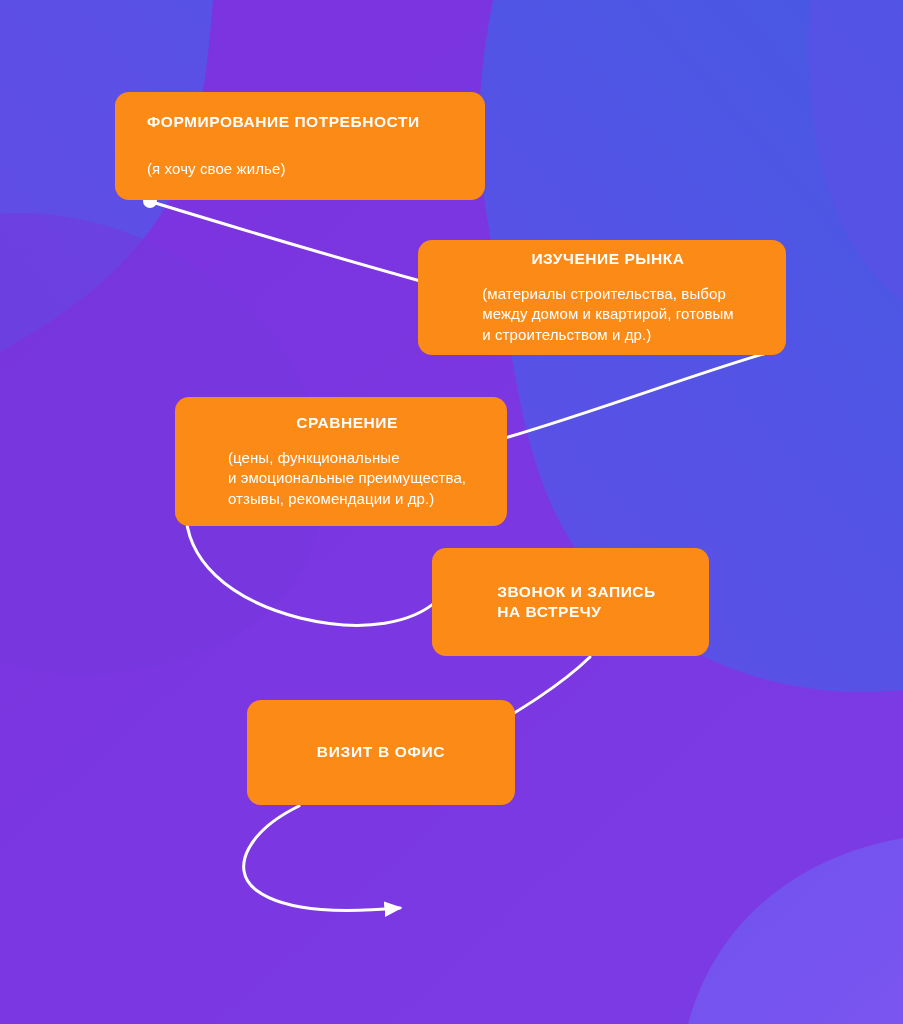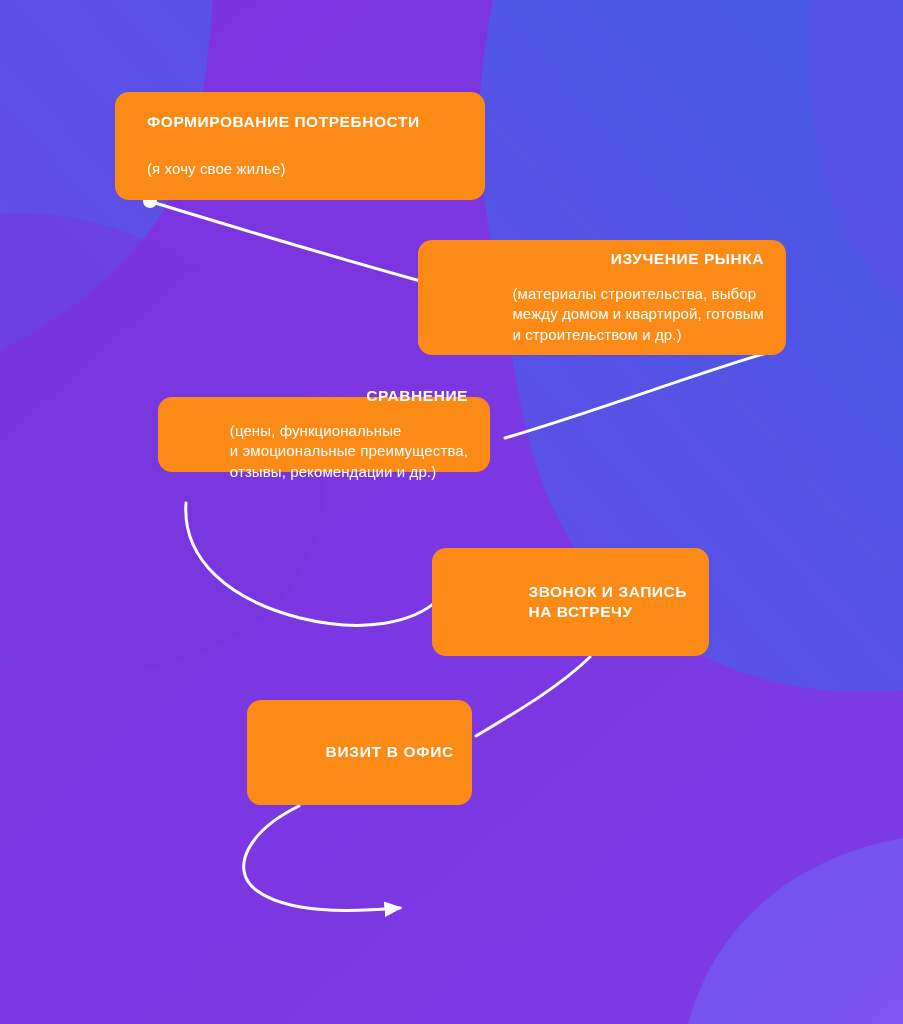--- a/index.html
+++ b/index.html
@@ -34,21 +34,21 @@
     position: absolute;
     box-sizing: border-box;
     background: #FB8B16;
     border-radius: 14px;
     display: flex;
     flex-direction: column;
     justify-content: center;
     color: #FFFFFF;
   }
   .node.pad-left  { align-items: flex-start; padding: 0 22px 0 32px; text-align: left; gap: 12px; }
-  .node.pad-mid   { align-items: flex-end; padding: 0 22px 0 34px; text-align: left; }
+  .node.pad-mid   { align-items: center; padding: 0 22px 0 34px; text-align: left; }
   .node.centered  { align-items: center; padding: 0 18px; text-align: center; }
 
   .node-title {
     font-weight: bold;
     font-size: 15.5px;
     letter-spacing: 0.55px;
     line-height: 1.32;
     white-space: pre-line;
   }
   .node-sub {
@@ -125,33 +125,33 @@
       <div class="node-sub">(я хочу свое жилье)</div>
     </div>
 
     <div class="node pad-mid" style="left:418px; top:240px; width:368px; height:115px;">
       <div class="node-title">ИЗУЧЕНИЕ РЫНКА</div>
       <div class="node-sub">(материалы строительства, выбор
 между домом и квартирой, готовым
 и строительством и др.)</div>
     </div>
 
-    <div class="node pad-mid" style="left:158px; top:397px; width:332px; height:75px;">
+    <div class="node pad-mid" style="left:175px; top:397px; width:332px; height:129px;">
       <div class="node-title">СРАВНЕНИЕ</div>
       <div class="node-sub">(цены, функциональные
 и эмоциональные преимущества,
 отзывы, рекомендации и др.)</div>
     </div>
 
     <div class="node pad-mid" style="left:432px; top:548px; width:277px; height:108px;padding-left:34px;">
       <div class="node-title">ЗВОНОК И ЗАПИСЬ
 НА ВСТРЕЧУ</div>
 
     </div>
 
-    <div class="node centered" style="left:247px; top:700px; width:225px; height:105px;align-items:flex-end;">
+    <div class="node centered" style="left:247px; top:700px; width:268px; height:105px;">
       <div class="node-title">ВИЗИТ В ОФИС</div>
 
     </div>
 
 
   </div>
 </div>
 
 </body></html>

